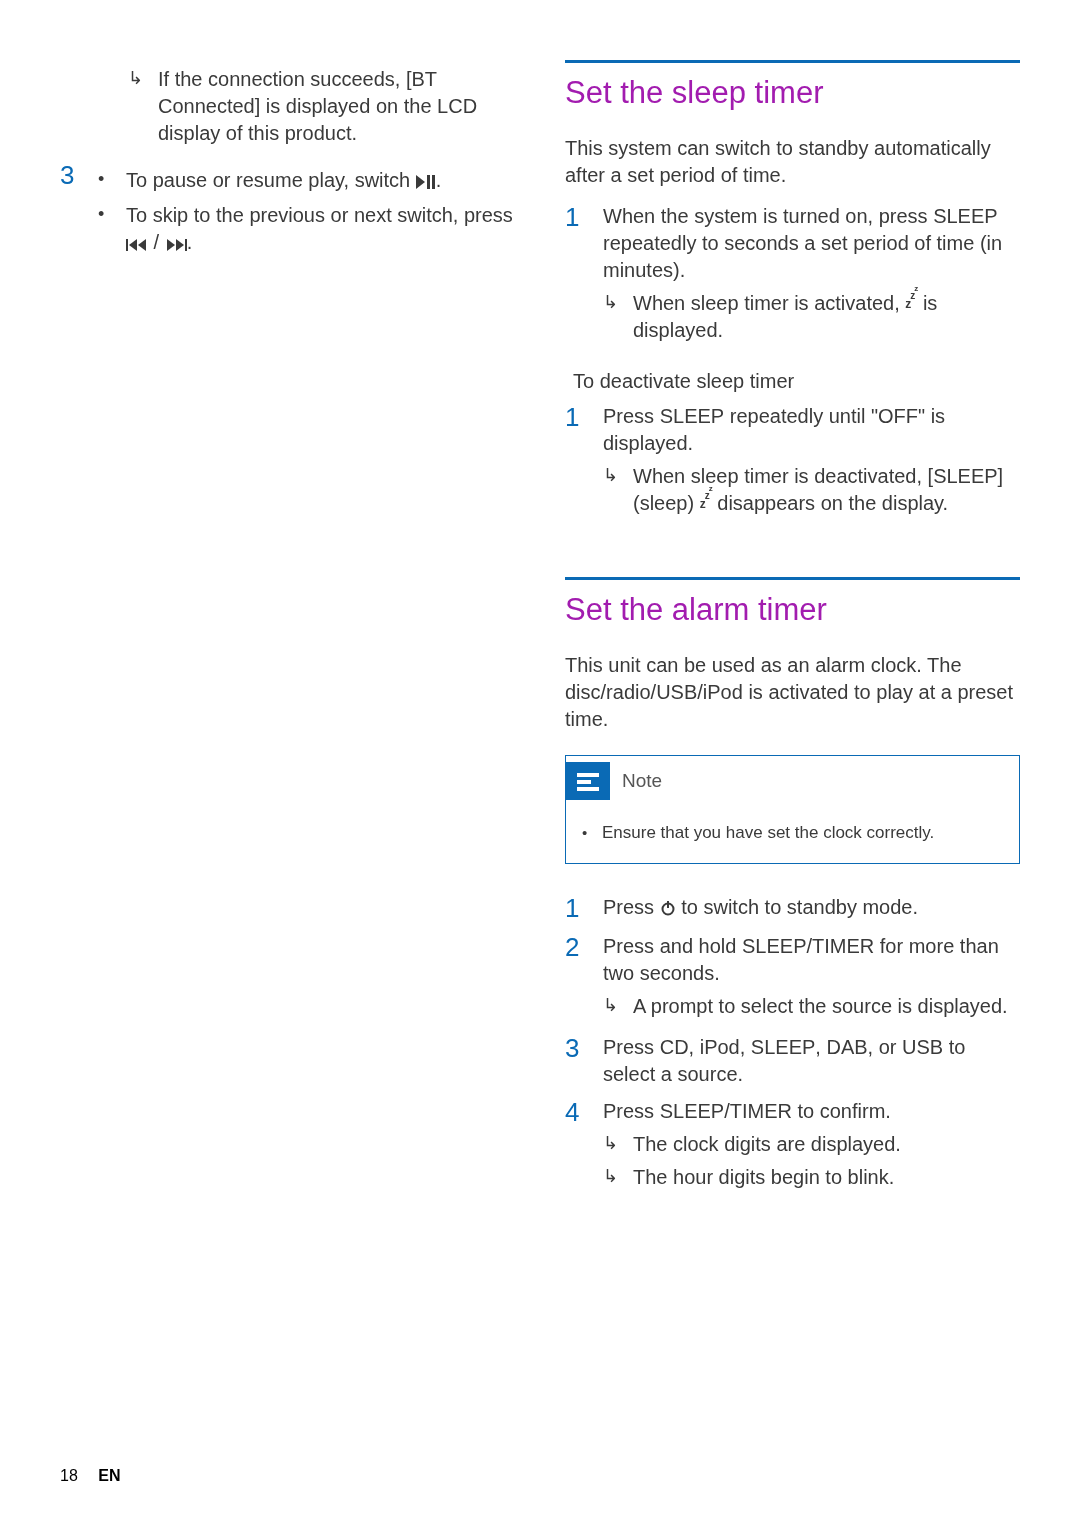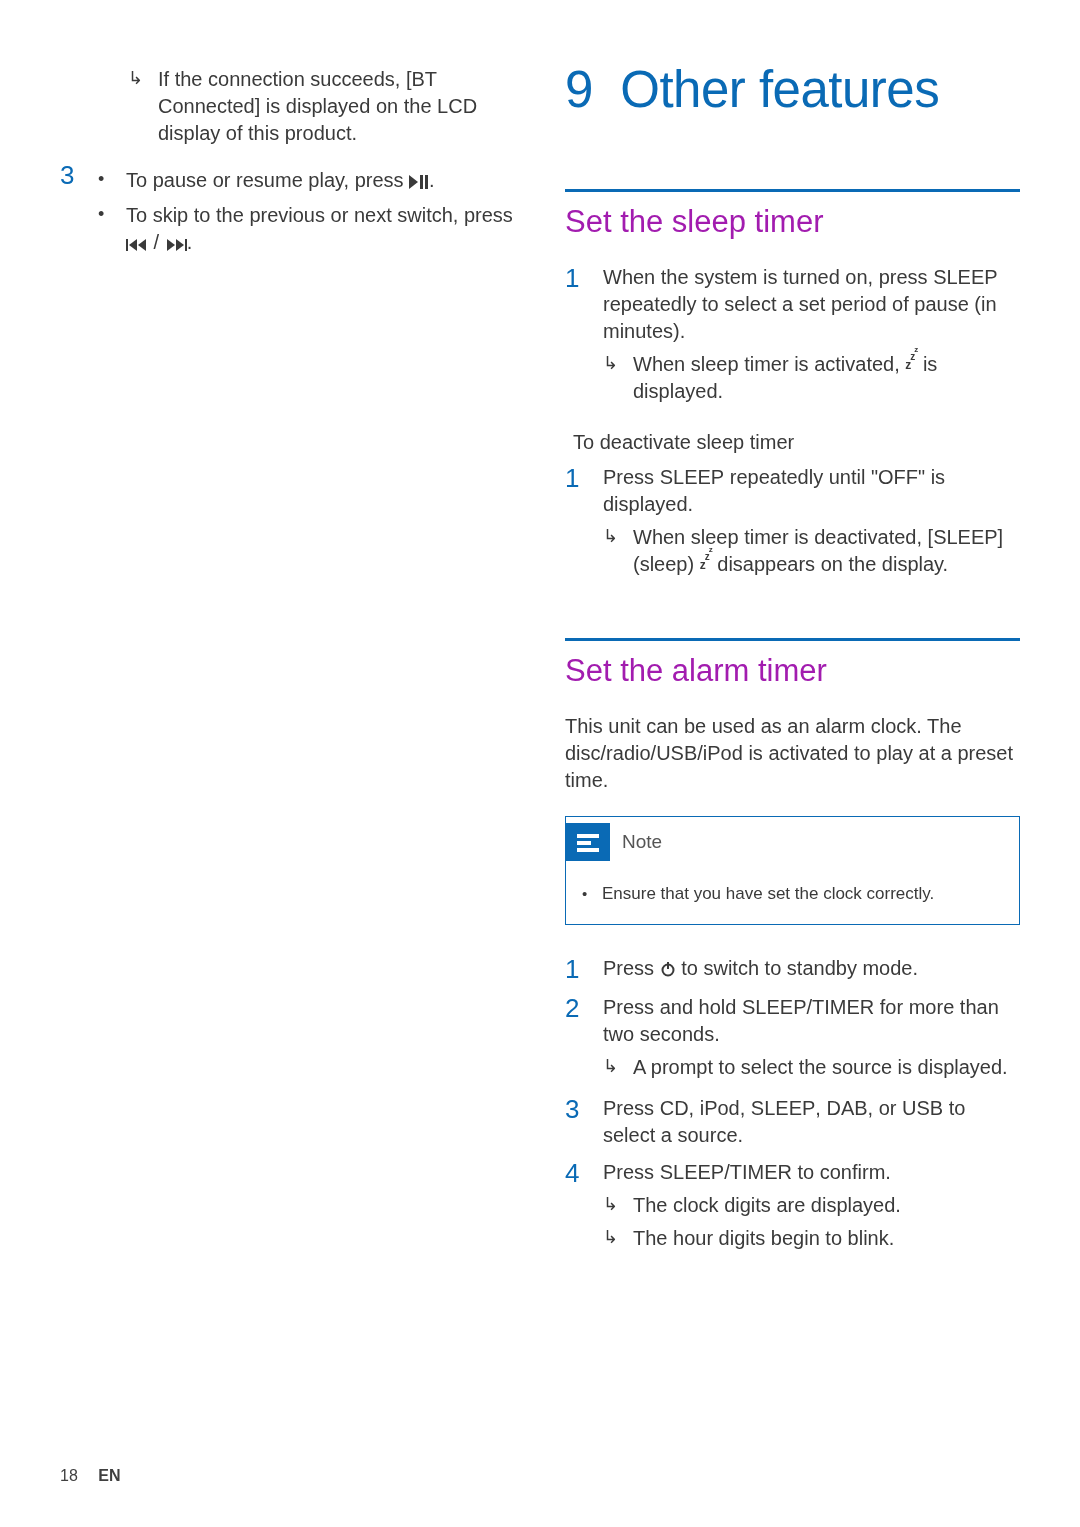--- a/index.html
+++ b/index.html
@@ -143,21 +143,21 @@
     letter-spacing: -1px;
     position: relative;
     top: -2px;
   }
   .zz sup { font-size: 10px; position: relative; top:-4px; }
   .footer {
     position: absolute;
     bottom: 42px;
     left: 60px;
     font-size: 16px;
-    color: #404040;
+    color: #000000;
   }
   .footer .pnum { margin-right: 16px; font-weight: 300; }
   .footer .lang { font-weight: 600; }
   .playpause-icon, .skip-icon { display:inline-block; vertical-align: -2px; }
   .power-icon { display:inline-block; vertical-align: -2px; }
   .section-gap { height: 46px; }
   .left-top-indent { padding-left: 38px; }
 </style>
 </head>
 <body>
@@ -173,21 +173,21 @@
         </div>
       </div>
     </div>
 
     <div class="numitem" style="margin-top:14px;">
       <div class="num">3</div>
       <div class="content">
         <div class="bullet">
           <span class="dot">•</span>
           <span class="btext">
-            <span>To pause or resume play, press </span><span class="playpause-icon"><svg width="20" height="14" viewBox="0 0 20 14">
+            <span>To pause or resume play, switch </span><span class="playpause-icon"><svg width="20" height="14" viewBox="0 0 20 14">
                   <polygon points="0,0 9,7 0,14" fill="#3a3a3a"></polygon>
                   <rect x="11" y="0" width="3" height="14" fill="#3a3a3a"></rect>
                   <rect x="16" y="0" width="3" height="14" fill="#3a3a3a"></rect>
                 </svg></span><span>.</span>
           </span>
         </div>
         <div class="bullet">
           <span class="dot">•</span>
           <span class="btext">
             <span>To skip to the previous or next switch, press </span><span class="skip-icon"><svg width="22" height="12" viewBox="0 0 22 12">
@@ -199,31 +199,29 @@
                   <polygon points="11,0 19,6 11,12" fill="#3a3a3a"></polygon>
                   <rect x="20" y="0" width="2" height="12" fill="#3a3a3a"></rect>
                 </svg></span><span>.</span>
           </span>
         </div>
       </div>
     </div>
   </div>
 
   <div class="col">
-    <h1 class="chapter-title">
-      <span class="chapter-num">9</span>&nbsp;&nbsp;<span>Other features</span>
-    </h1>
 
     <hr class="section-hr">
     <h2 class="section-title">Set the sleep timer</h2>
+    <p class="body-text">This system can switch to standby automatically after a set period of time.</p>
 
     <div class="numitem">
       <div class="num">1</div>
       <div class="content">
-        <span>When the system is turned on, press </span><span class="bold">SLEEP</span><span> repeatedly to select a set period of pause (in minutes).</span>
+        <span>When the system is turned on, press </span><span class="bold">SLEEP</span><span> repeatedly to seconds a set period of time (in minutes).</span>
         <div class="arrow-item">
           <span class="arrow">↳</span>
           <span class="atext">
             <span>When sleep timer is activated, </span><span class="zz">z<sup>z<sup style="font-size:8px;">z</sup></sup></span><span> is displayed.</span>
           </span>
         </div>
       </div>
     </div>
 
     <div class="subheading">To deactivate sleep timer</div>

